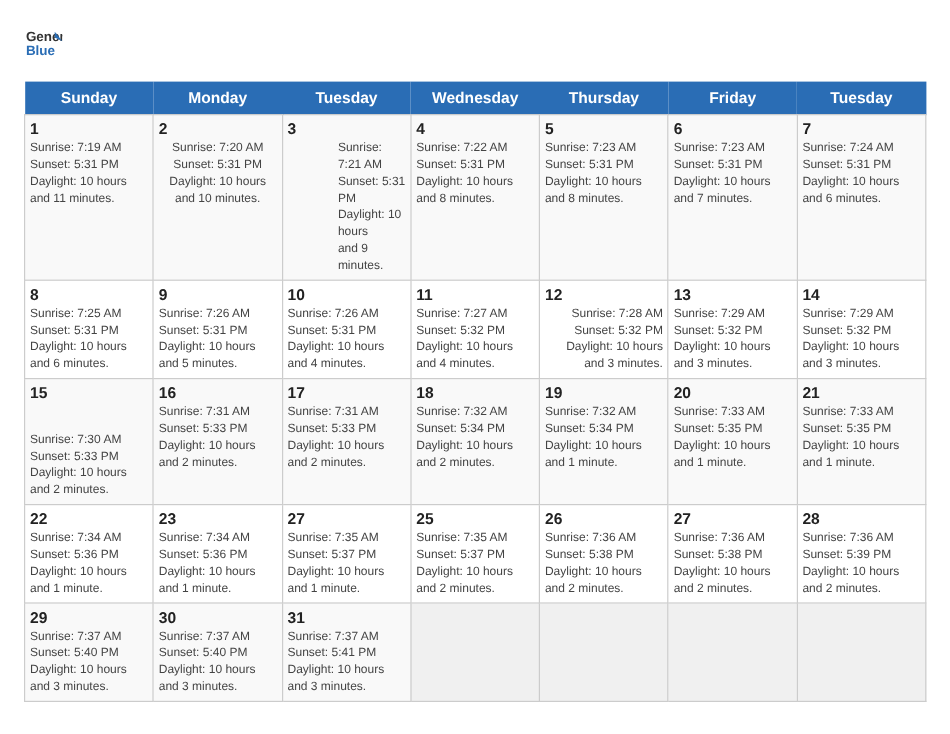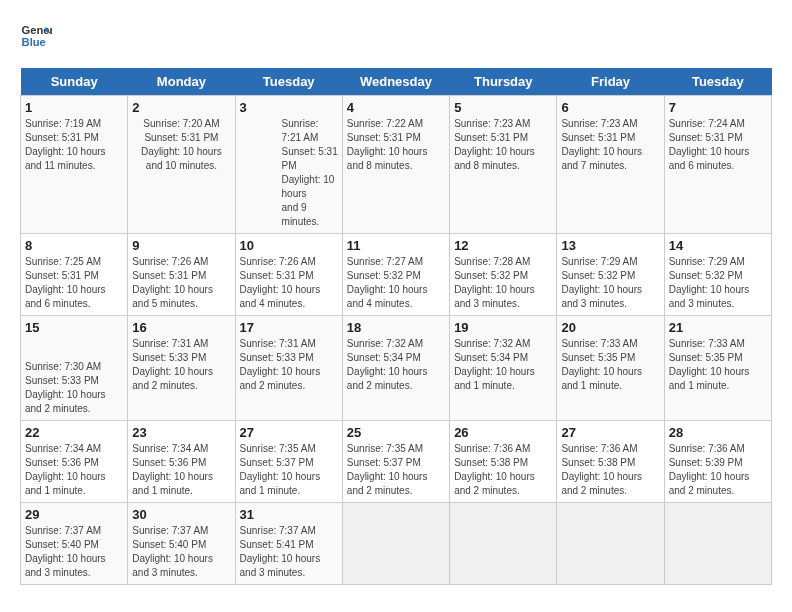--- a/index.html
+++ b/index.html
@@ -186,21 +186,21 @@
         </td>
         <td>
           <span class="day-num">11</span>
           <div class="day-info" style="white-space: pre-line;">Sunrise: 7:27 AM
 Sunset: 5:32 PM
 Daylight: 10 hours
 and 4 minutes.</div>
         </td>
         <td>
           <span class="day-num">12</span>
-          <div class="day-info" style="white-space: pre-line;">Sunrise: 7:28 AM
+          <div class="day-info" style="white-space: pre-line; text-align: right;">Sunrise: 7:28 AM
 Sunset: 5:32 PM
 Daylight: 10 hours
 and 3 minutes.</div>
         </td>
         <td>
           <span class="day-num">13</span>
           <div class="day-info" style="white-space: pre-line;">Sunrise: 7:29 AM
 Sunset: 5:32 PM
 Daylight: 10 hours
 and 3 minutes.</div>

